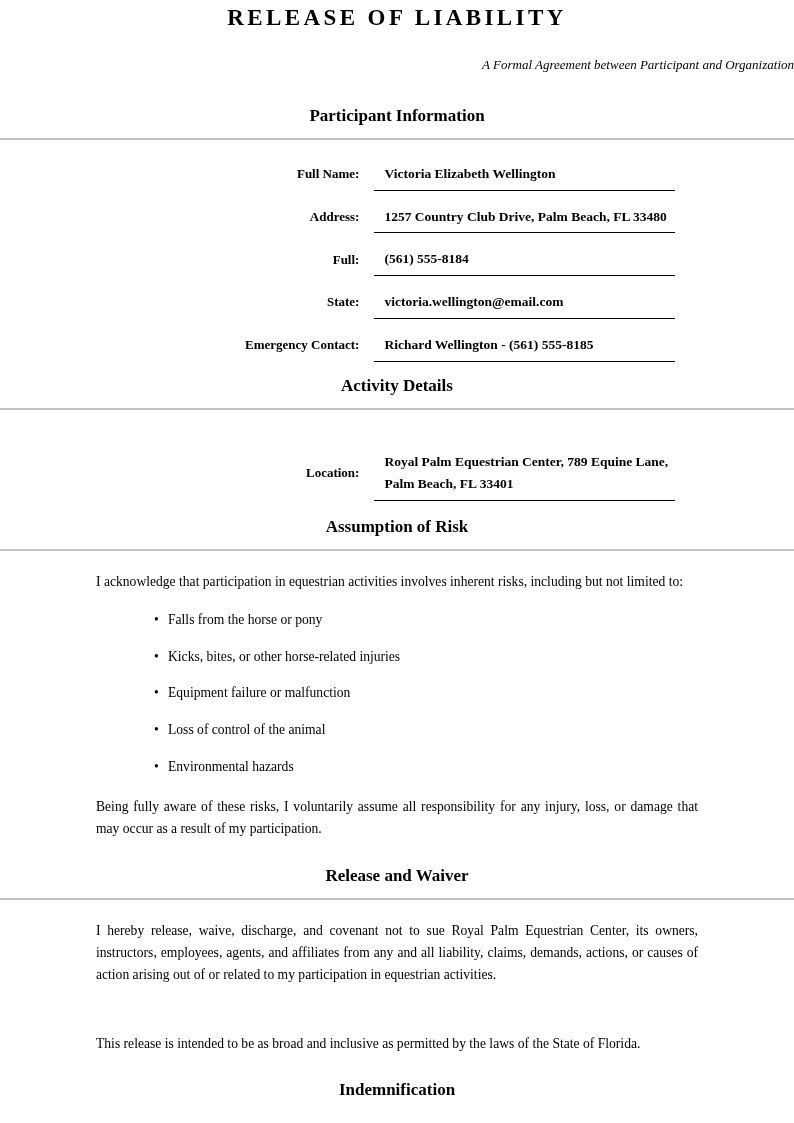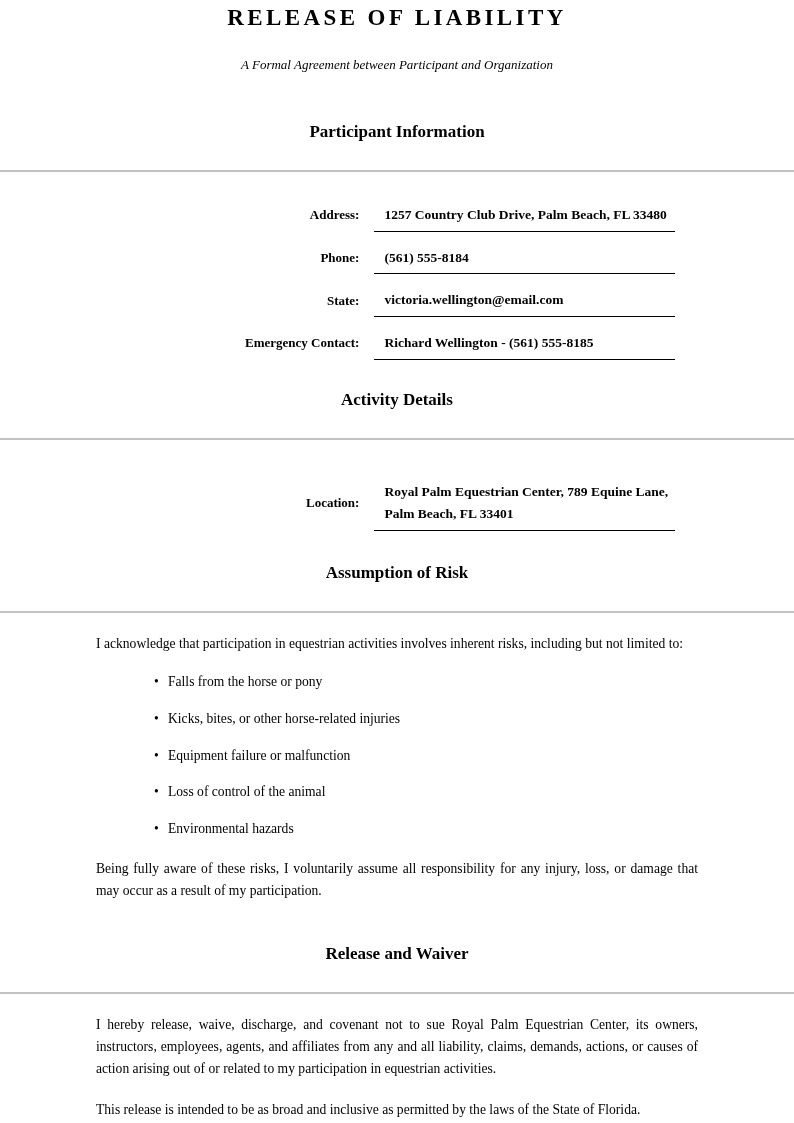--- a/index.html
+++ b/index.html
@@ -28,34 +28,34 @@
     text-align: center;
     font-size: 23px;
     font-weight: bold;
     letter-spacing: 3.4px;
     margin: 0;
     padding-top: 4px;
     line-height: 1.25;
     font-family: "Liberation Serif", "DejaVu Serif", serif;
   }
   .doc-subtitle {
-    text-align: center;
+    text-align: right;
     font-size: 13px;
     font-style: italic;
     margin: 0;
     padding-top: 24px;
     line-height: 1.3;
   }
 
   
   .section-heading {
     text-align: center;
     font-size: 17px;
     font-weight: bold;
-    margin: 16px;
+    margin: 0;
     line-height: 1.3;
   }
   .section-rule {
     width: 794px;
     height: 2px;
     background: #c2c2c2;
     margin: 0;
     border: 0;
     position: relative;
     left: 0;
@@ -110,21 +110,21 @@
     width: 602px;
     margin-left: 96px;
   }
   p.body-text {
     font-size: 13.6px;
     line-height: 1.62;
     text-align: justify;
     margin: 0;
     text-justify: inter-word;
   }
-  p.body-text.last-line-natural { text-align: left; }
+  p.body-text.last-line-natural { text-align: left; margin-top: 28px; }
   .para-gap { height: 19px; }
   .body-top-pad { height: 20px; }
 
   ul.risk-list {
     list-style: none;
     margin: 0;
     padding: 0;
   }
   ul.risk-list li {
     font-size: 13.6px;
@@ -153,34 +153,40 @@
   <div class="doc-subtitle">A Formal Agreement between Participant and Organization</div>
 
   <div class="sec-gap-participant"></div>
   <h2 class="section-heading">Participant Information</h2>
   <div class="rule-space-top"></div>
   <hr class="section-rule">
 
   <div class="fields-top-pad"></div>
   <table class="fields">
     <tbody>
+      <tr class="field-row">
+        <td class="field-label">Full Name:</td>
+        <td class="field-value-cell">
+          <div class="field-value">Victoria Elizabeth Wellington</div>
+        </td>
+      </tr>
       <tr>
           <td class="field-spacer" colspan="2"></td>
         </tr>
       <tr class="field-row">
         <td class="field-label">Address:</td>
         <td class="field-value-cell">
           <div class="field-value">1257 Country Club Drive, Palm Beach, FL 33480</div>
         </td>
       </tr>
       <tr>
           <td class="field-spacer" colspan="2"></td>
         </tr>
       <tr class="field-row">
-        <td class="field-label">Phone:</td>
+        <td class="field-label">Full:</td>
         <td class="field-value-cell">
           <div class="field-value">(561) 555-8184</div>
         </td>
       </tr>
       <tr>
           <td class="field-spacer" colspan="2"></td>
         </tr>
       <tr class="field-row">
         <td class="field-label">State:</td>
         <td class="field-value-cell">

